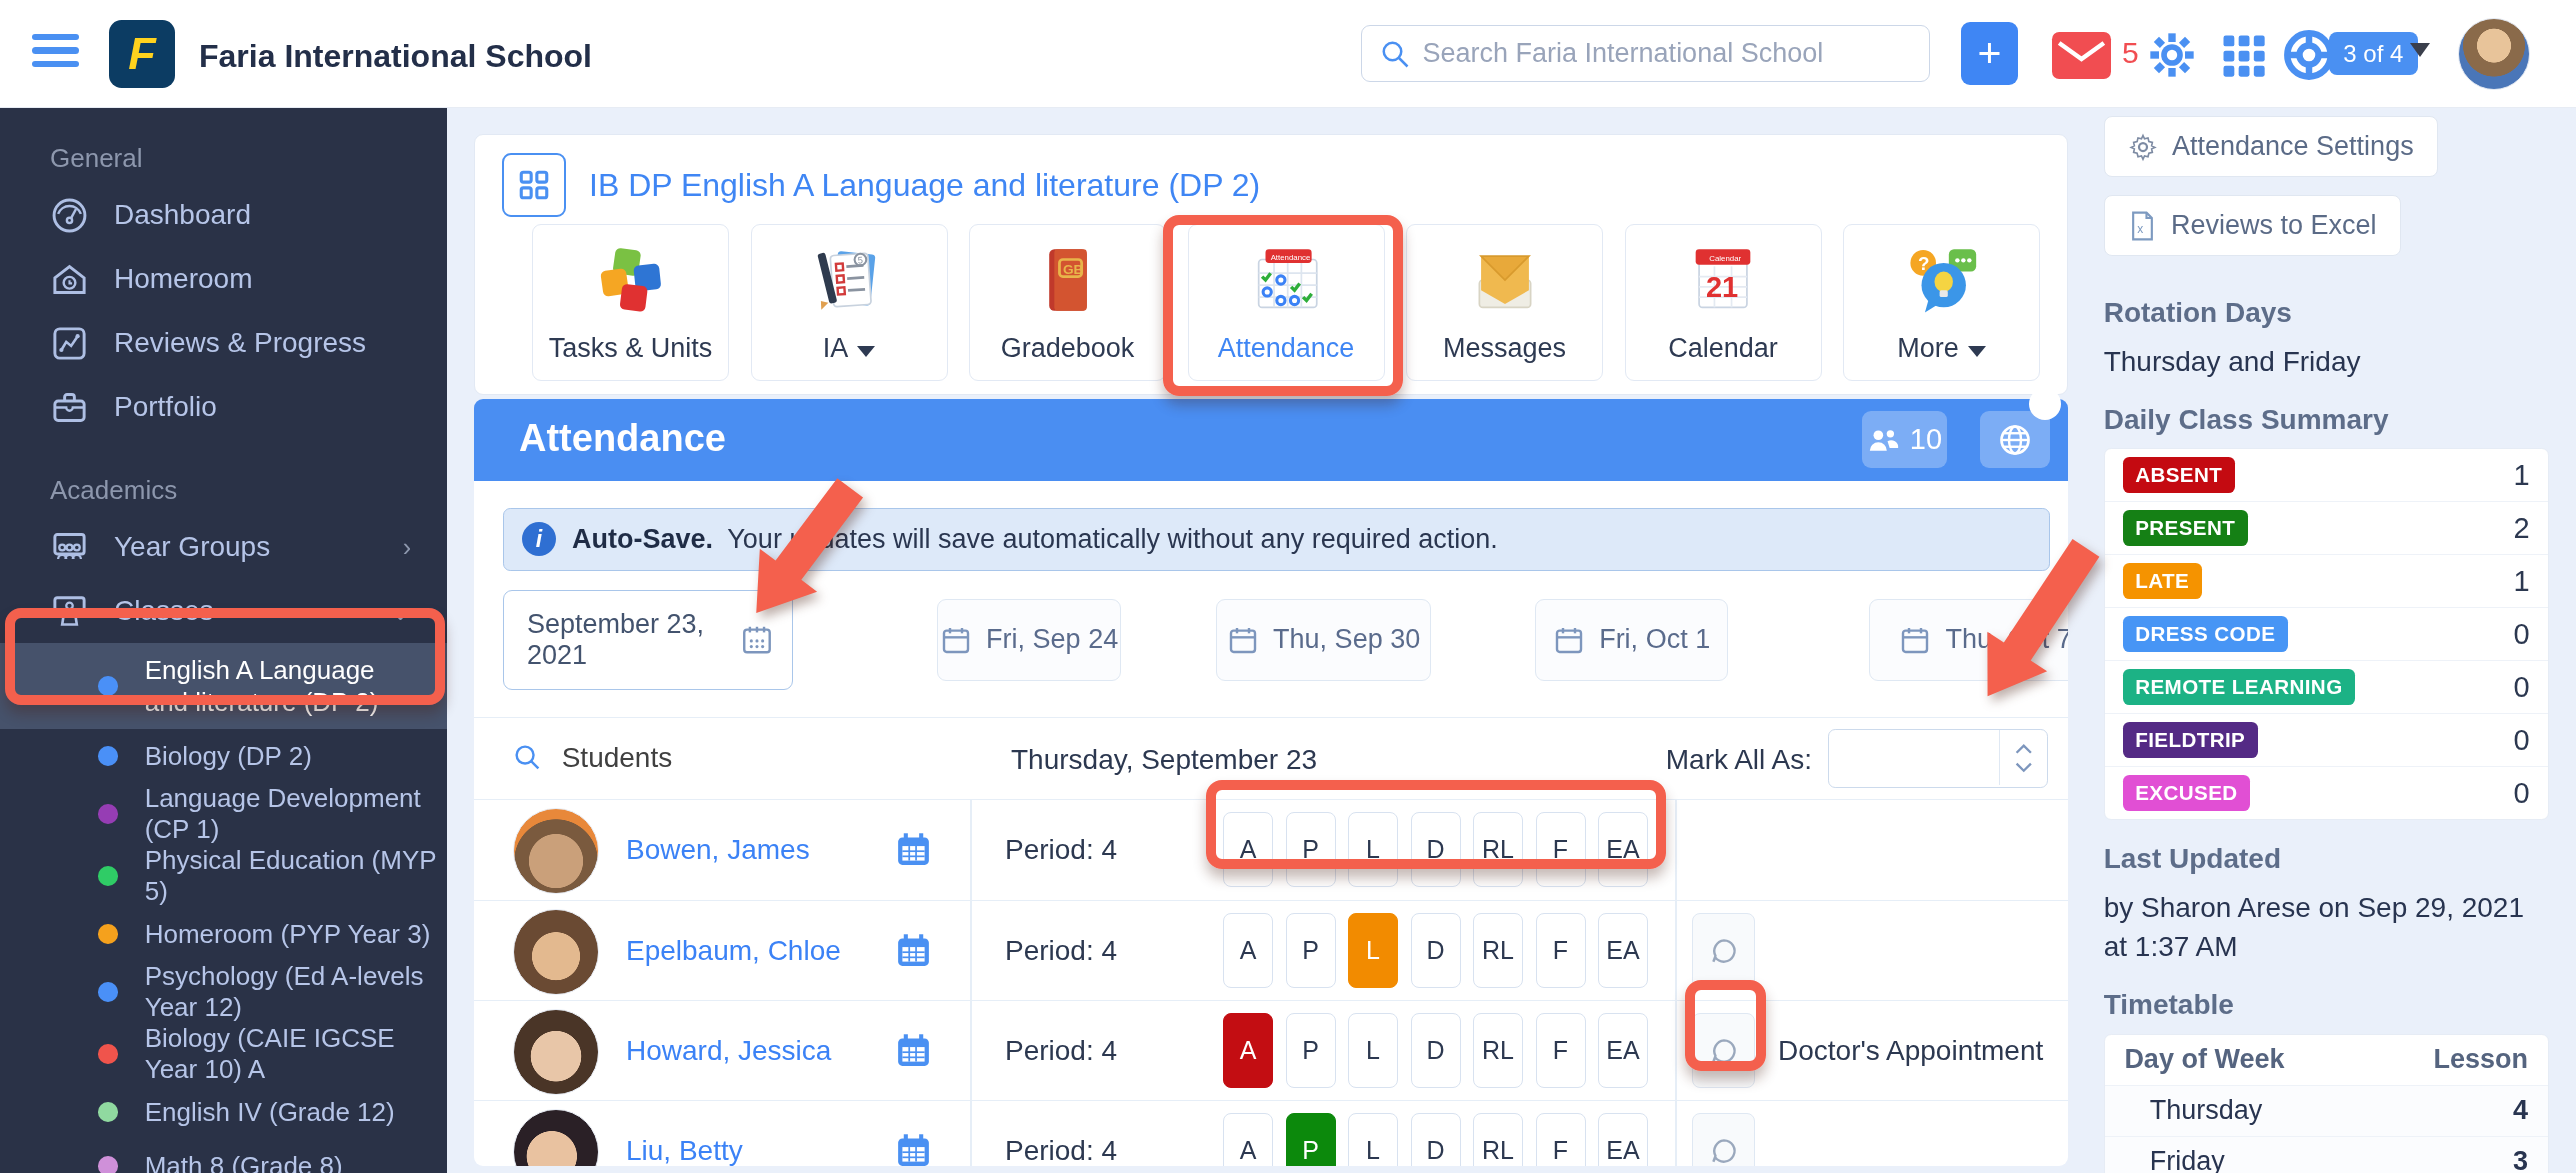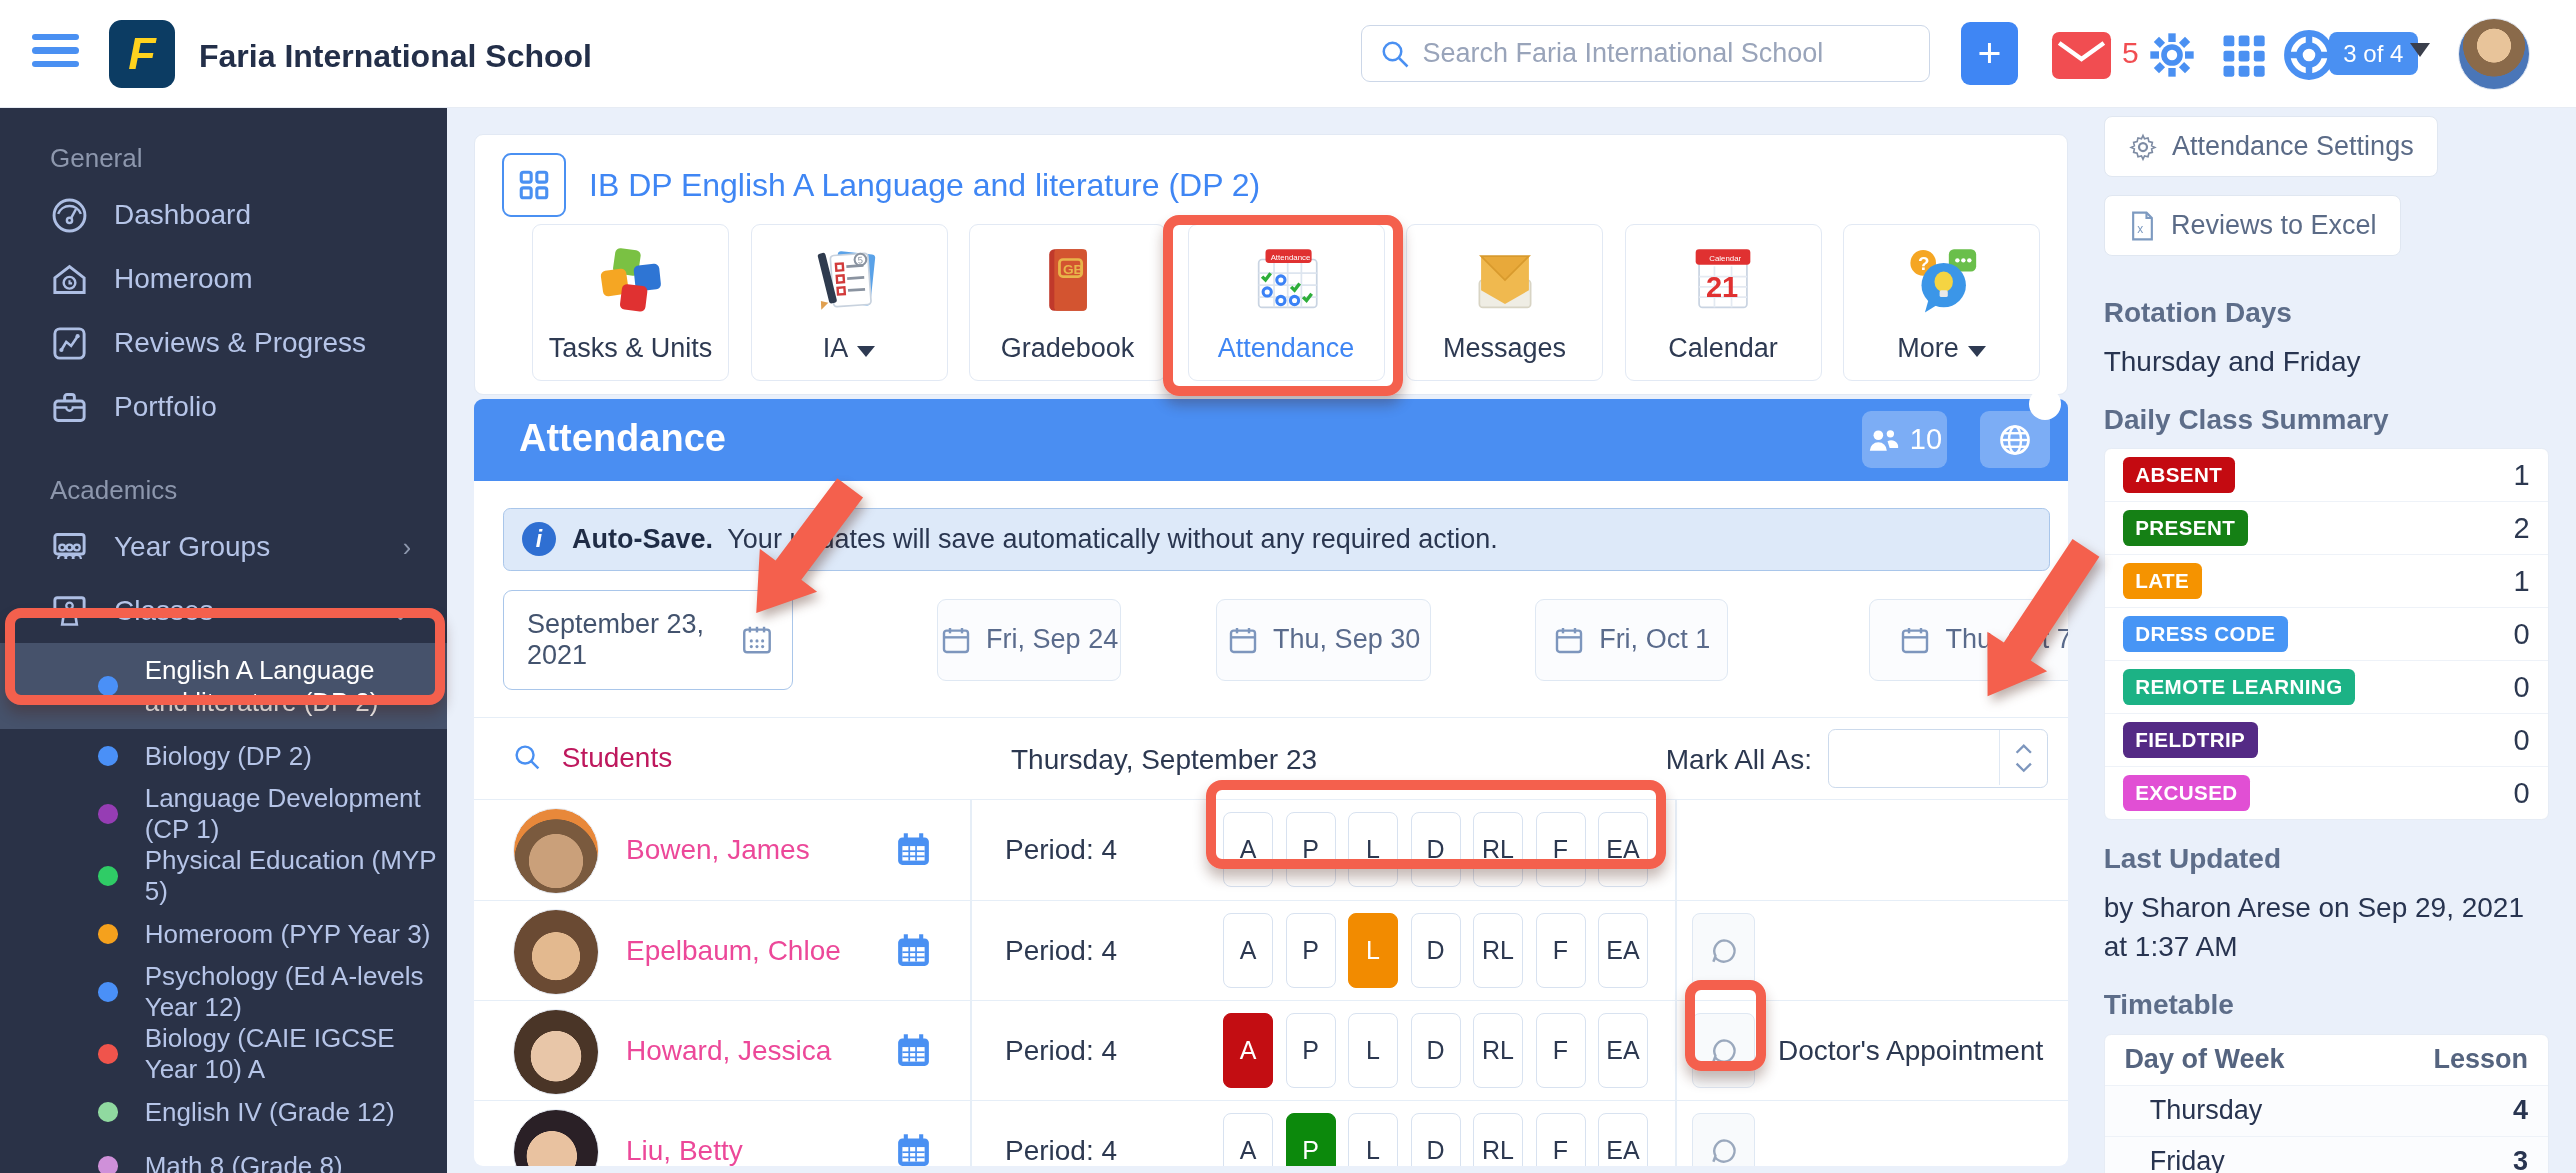--- a/index.html
+++ b/index.html
@@ -58,36 +58,36 @@
   .as-b{font-size:27px;font-weight:bold;color:#1f2c46;margin-right:14.3px;}
   .as-t{font-size:27px;color:#2a3650;}
 
   .date-tab{position:absolute;top:118px;height:82px;background:#fbfcfe;border:1.8px solid #dfe8f3;border-radius:9px;box-sizing:border-box;display:flex;align-items:center;justify-content:center;color:#5a6b8c;font-size:27px;cursor:pointer;}
   .date-tab svg{margin-right:14.3px;}
   .date-tab.active{top:109px;height:100px;background:#fff;border:1.8px solid #a9c6ea;color:#43536e;}
   .date-tab.active svg{margin:0 0 0 23px;}
   .hdr-sep{position:absolute;left:0;top:236px;width:1594px;height:1.8px;background:#e6eef7;}
 
   .thead{position:absolute;left:0;top:238px;width:1594px;height:81px;}
-  .students-h{position:absolute;left:39px;top:23px;display:flex;align-items:center;color:#be185d;font-size:28px;}
+  .students-h{position:absolute;left:39px;top:23px;display:flex;align-items:center;color:#404040;font-size:28px;}
   .students-h svg{margin-right:19.7px;}
   .date-h{position:absolute;left:537px;top:25px;color:#2c3850;font-size:28px;}
   .markall-l{position:absolute;right:256px;top:25px;color:#2c3850;font-size:28px;}
   .markall-sel{position:absolute;left:1354px;top:10.7px;width:220px;height:59px;background:#fff;border:1.8px solid #ccdaec;border-radius:7.2px;box-sizing:border-box;cursor:pointer;}
   .markall-sel .step{position:absolute;right:0;top:0;width:47px;height:55px;border-left:1.8px solid #dfe8f3;display:flex;flex-direction:column;align-items:center;justify-content:center;color:#7d96bd;}
 
   .trow{position:absolute;left:0;width:1594px;height:100px;border-top:1.8px solid #e6eef7;}
   .vsep1{position:absolute;left:496px;top:318px;width:1.8px;height:367px;background:#e6eef7;}
   .vsep2{position:absolute;left:1201px;top:318px;width:1.8px;height:367px;background:#e6eef7;}
   .stu-av{position:absolute;left:39px;top:8px;width:84px;height:84px;border-radius:50%;border:1.8px solid #e8edf5;}
   .av1{background:radial-gradient(circle at 50% 62%,#caa07a 0 40%,#7a5a3e 41% 62%,#e8883a 63% 100%);}
   .av2{background:radial-gradient(circle at 50% 55%,#e3b98f 0 38%,#6a4a33 39% 100%);}
   .av3{background:radial-gradient(circle at 50% 55%,#e8c6a8 0 40%,#4a3527 41% 100%);}
   .av4{background:radial-gradient(circle at 45% 55%,#e9c2a0 0 38%,#2a2026 39% 100%);}
-  .stu-name{position:absolute;left:152px;top:34px;color:#ec4899;font-size:28px;cursor:pointer;}
+  .stu-name{position:absolute;left:152px;top:34px;color:#3b82f6;font-size:28px;cursor:pointer;}
   .row-cal{position:absolute;left:419px;top:29px;cursor:pointer;}
   .period{position:absolute;left:531px;top:34px;color:#2c3850;font-size:28px;}
   .stat-grp{position:absolute;left:749px;top:12.5px;display:flex;gap:12.5px;}
   .stat-btn{width:50px;height:75px;border:1.8px solid #d8e2f0;border-radius:8px;box-sizing:border-box;background:#fff;color:#2c3850;font-size:25px;display:flex;align-items:center;justify-content:center;cursor:pointer;}
   .stat-btn.sel-orange{background:#f28b00;border-color:#f28b00;color:#fff;}
   .stat-btn.sel-red{background:#c30d12;border-color:#c30d12;color:#fff;}
   .stat-btn.sel-green{background:#0c890c;border-color:#0c890c;color:#fff;}
   .cmt-btn{position:absolute;left:1218px;top:12.5px;width:63px;height:75px;background:#f8fafc;border:1.8px solid #dfe8f3;border-radius:8px;box-sizing:border-box;display:flex;align-items:center;justify-content:center;cursor:pointer;}
   .note-txt{position:absolute;left:1304px;top:34px;color:#2c3850;font-size:28px;white-space:nowrap;}
 

